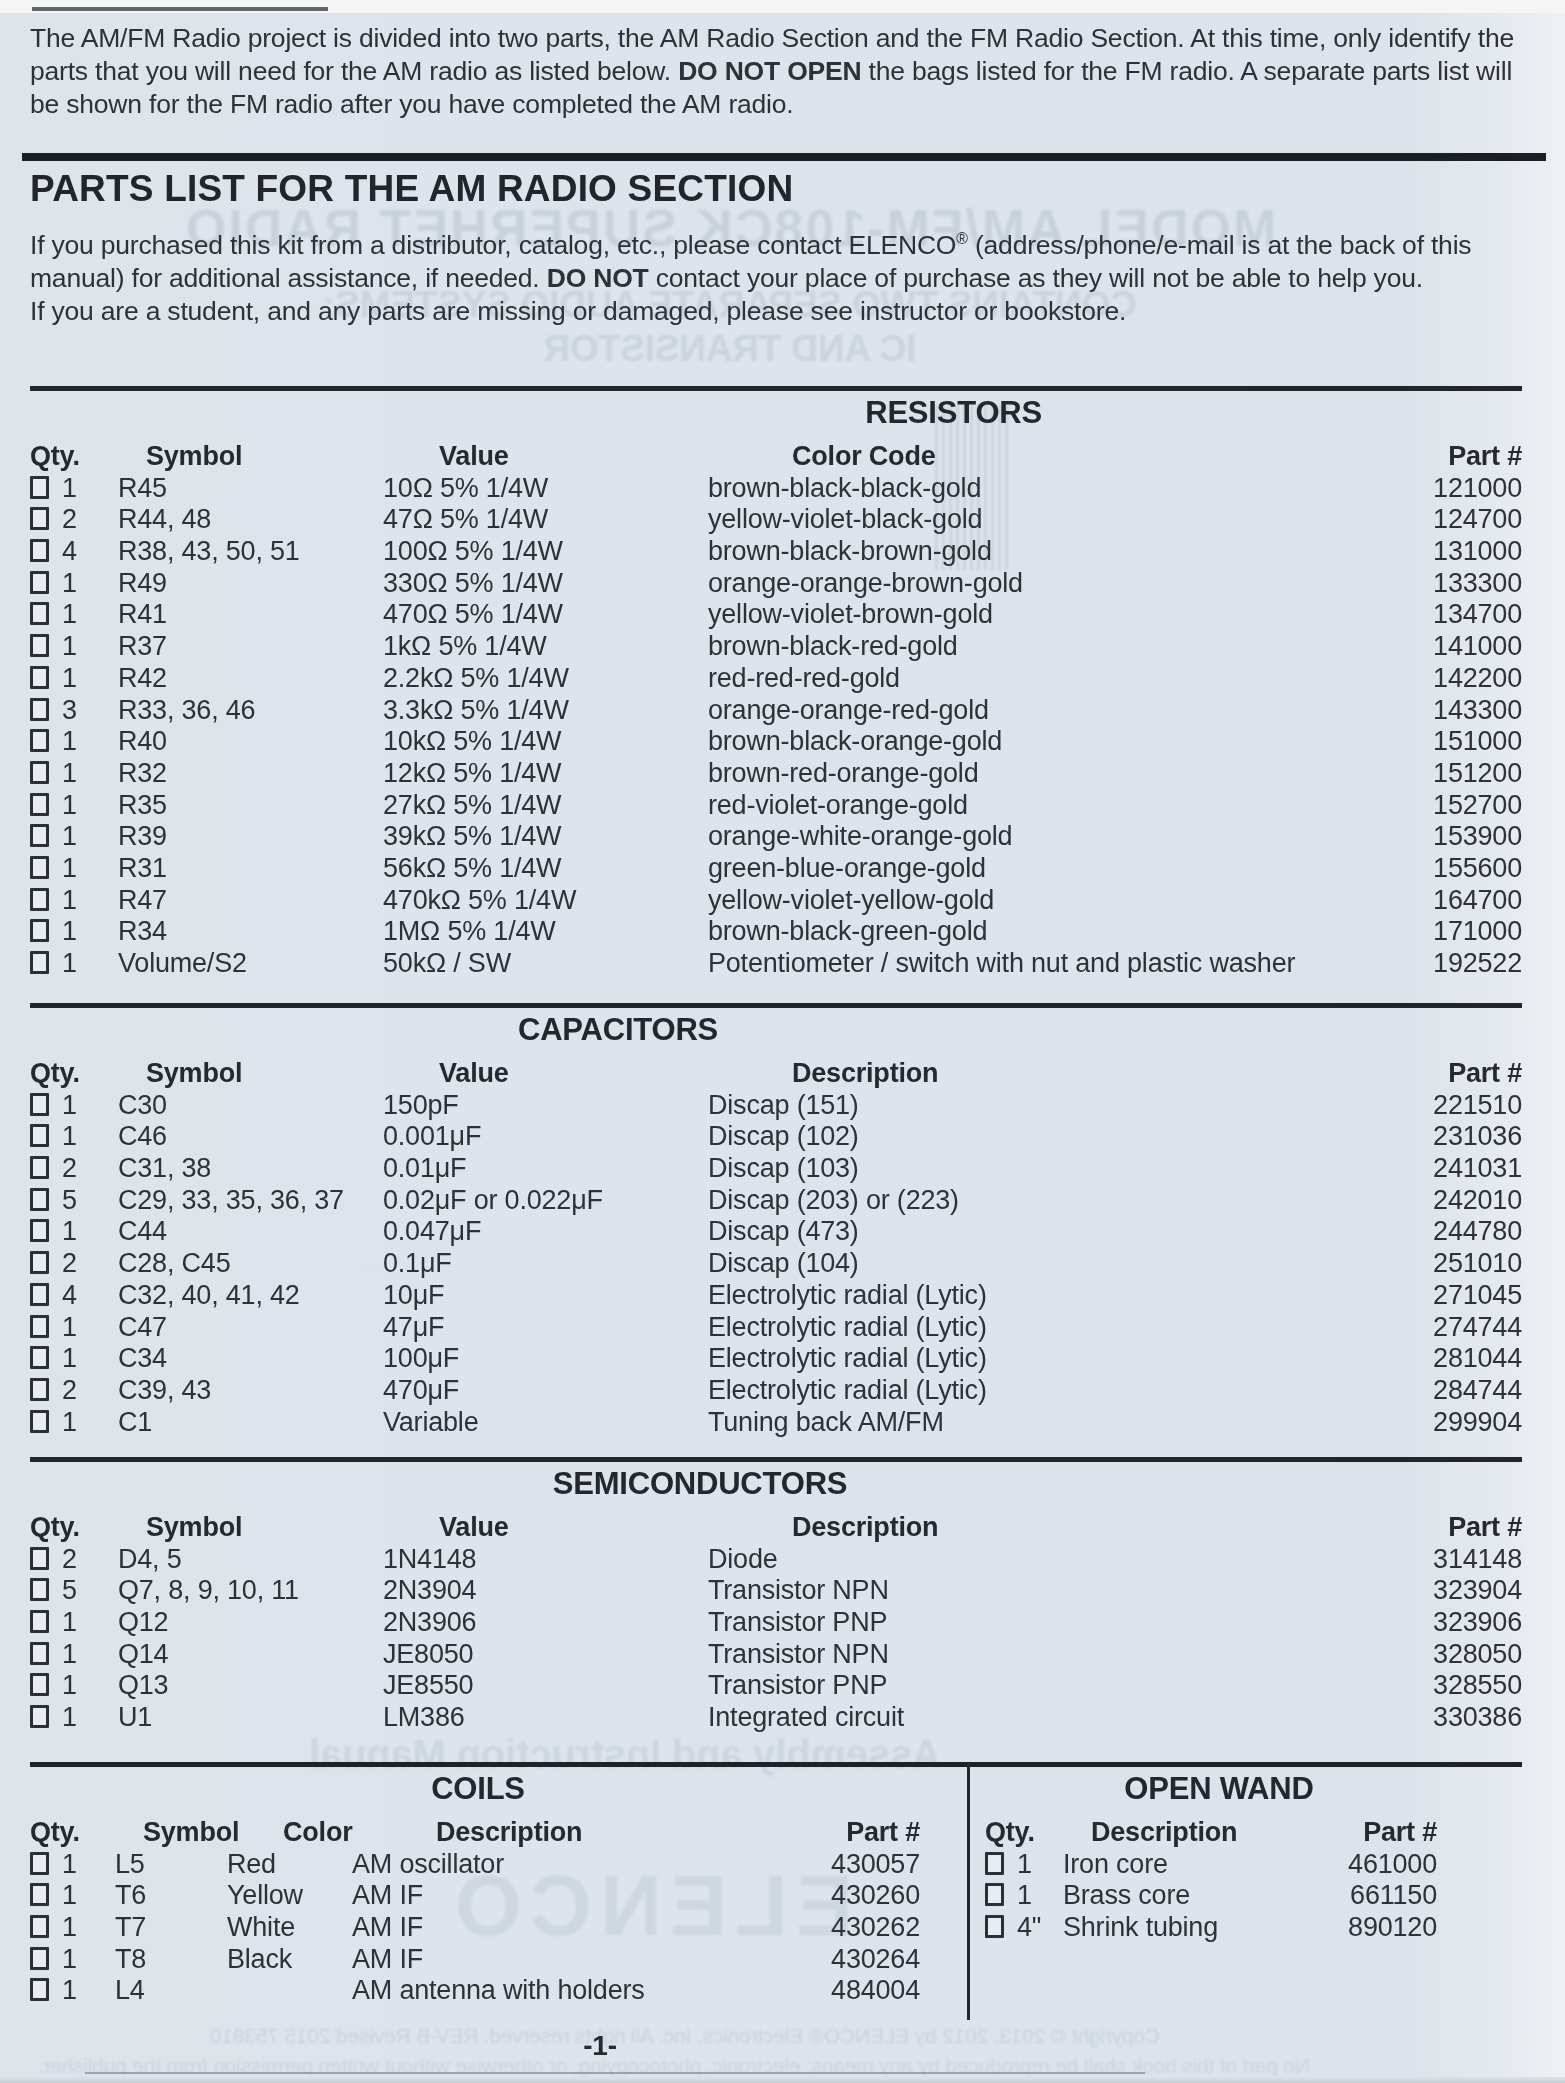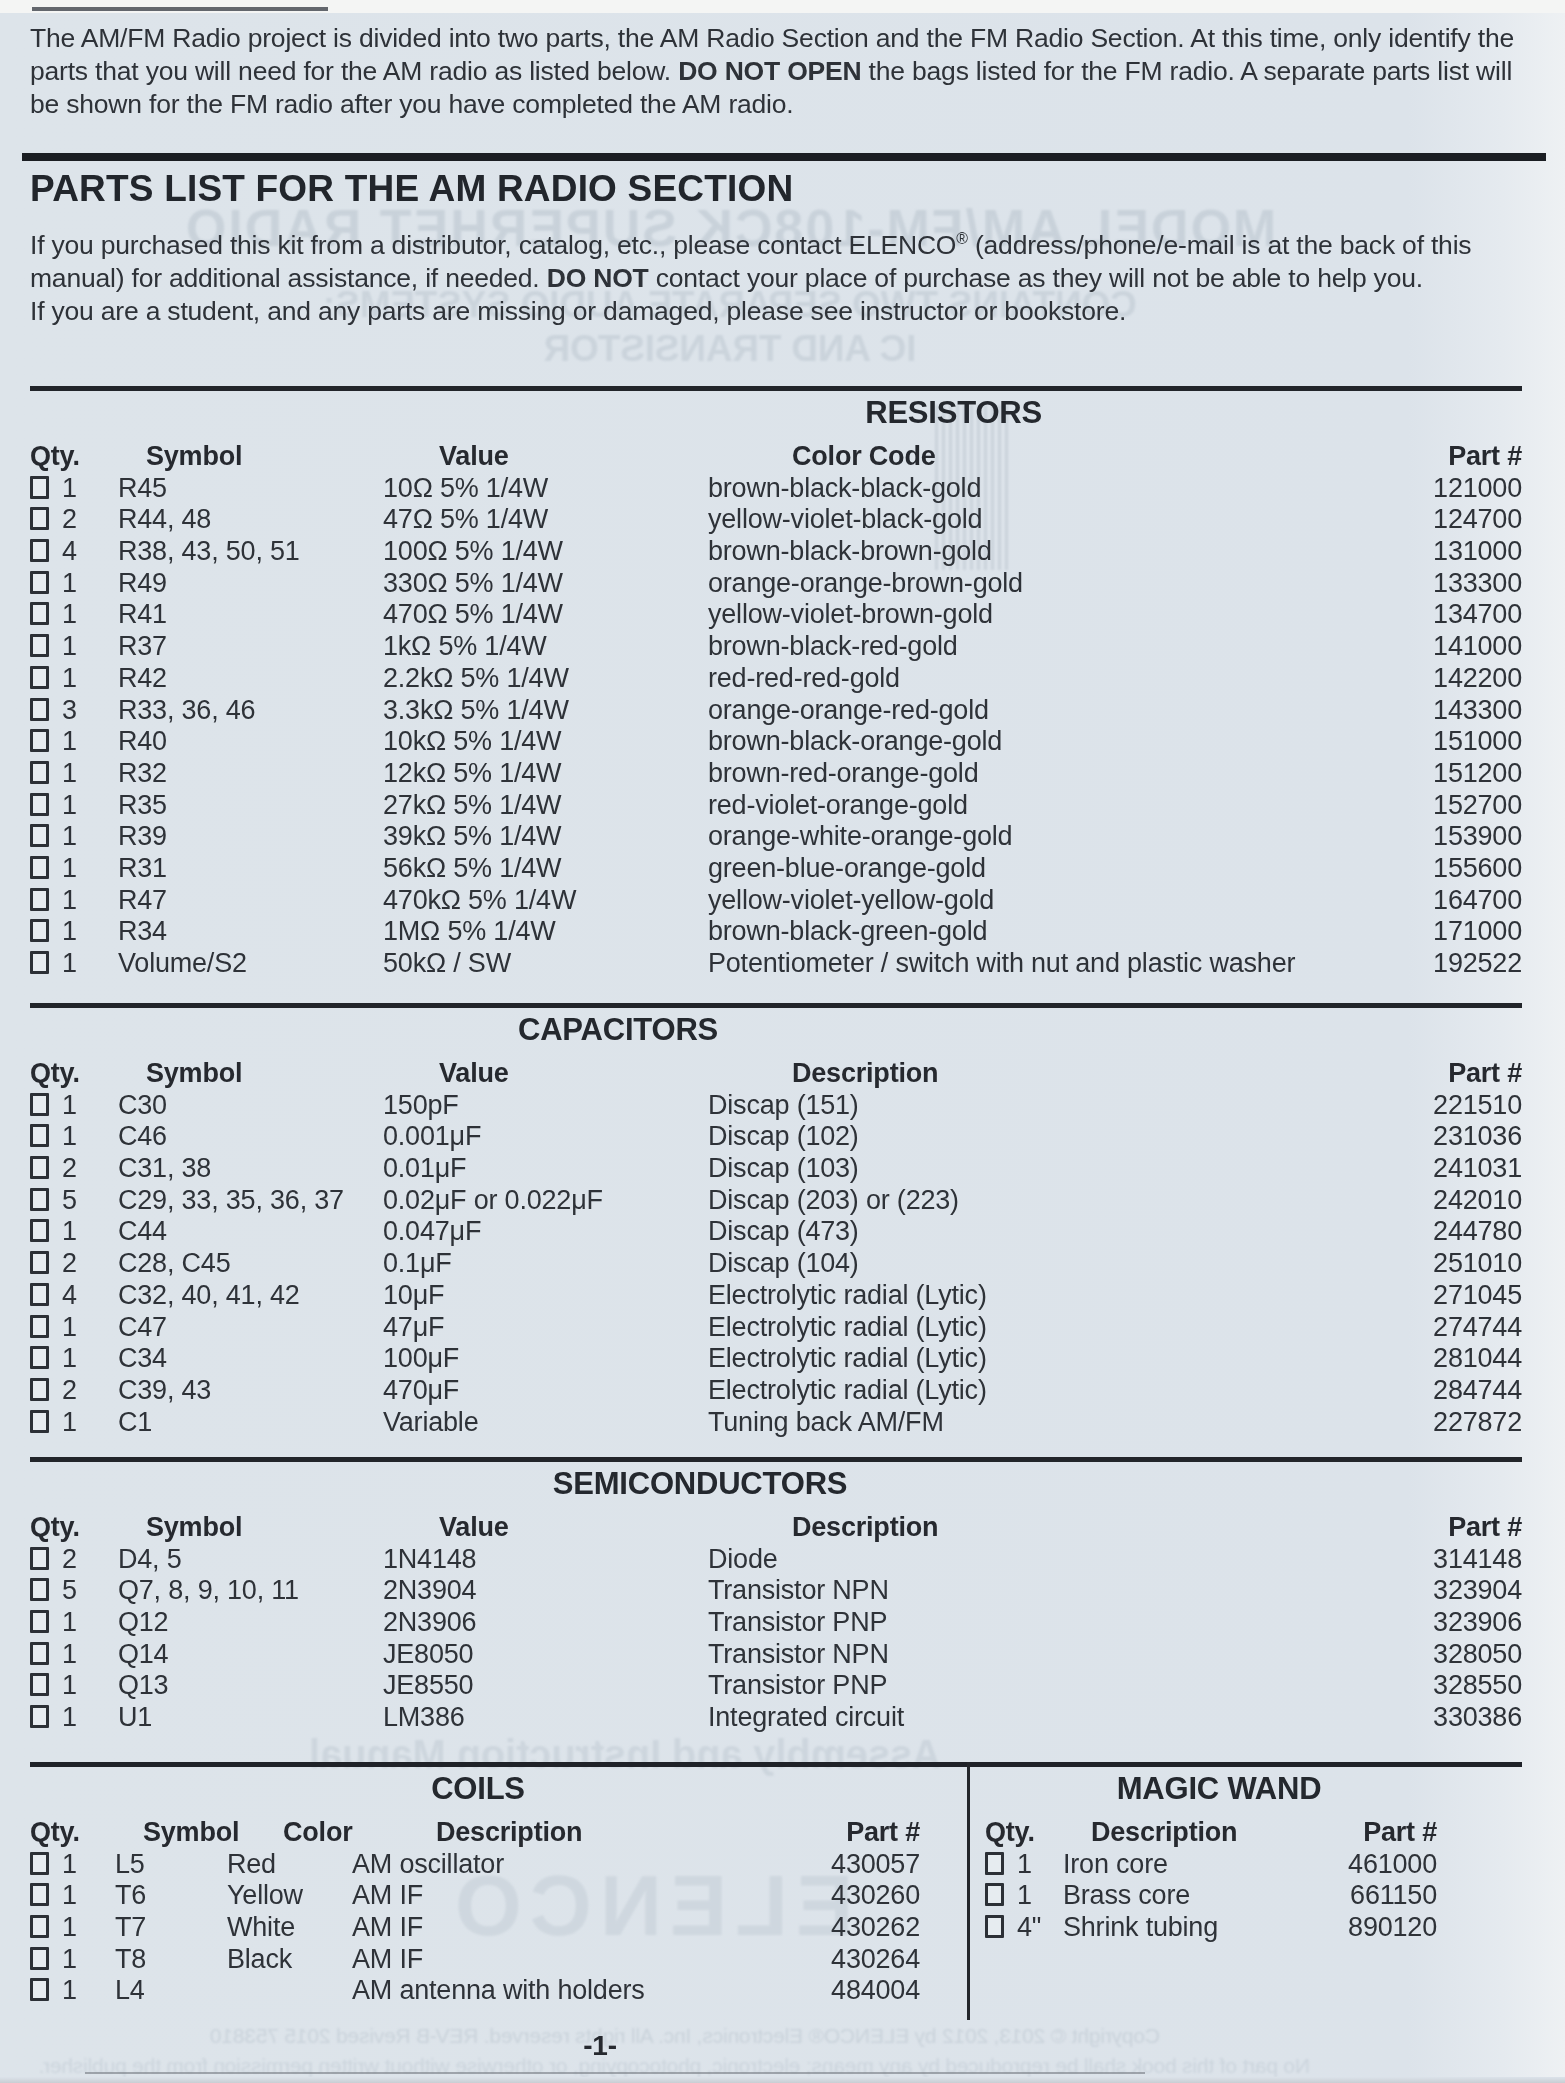--- a/index.html
+++ b/index.html
@@ -291,21 +291,21 @@
           <div class="cell">C39, 43</div>
           <div class="cell">470μF</div>
           <div class="cell">Electrolytic radial (Lytic)</div>
           <div class="cell right">284744</div>
         </div>
         <div class="row g-main">
           <div class="cell"><span class="cbx"></span>1</div>
           <div class="cell">C1</div>
           <div class="cell">Variable</div>
           <div class="cell">Tuning back AM/FM</div>
-          <div class="cell right">227872</div>
+          <div class="cell right">299904</div>
         </div>
       </div>
   </div>
 
   <div class="section" style="top:1457px;width:1492px;">
     <div class="sec-rule"></div>
     <div class="sec-title" style="margin-left:370px;">SEMICONDUCTORS</div>
     <div class="tbl">
         <div class="row head g-main">
           <div class="cell">Qty.</div>
@@ -404,21 +404,21 @@
           <div class="cell"><span class="cbx"></span>1</div>
           <div class="cell">L4</div>
           <div class="cell"></div>
           <div class="cell">AM antenna with holders</div>
           <div class="cell right">484004</div>
         </div>
       </div>
   </div>
 
   <div class="section" style="top:1767px;left:985px;width:452px;">
-    <div class="sec-title" style="width:452px;margin-left:8px;">MAGIC WAND</div>
+    <div class="sec-title" style="width:452px;margin-left:8px;">OPEN WAND</div>
     <div class="tbl">
         <div class="row head g-mw">
           <div class="cell">Qty.</div>
           <div class="cell">Description</div>
           <div class="cell right">Part #</div>
         </div>
         <div class="row g-mw">
           <div class="cell"><span class="cbx"></span>1</div>
           <div class="cell">Iron core</div>
           <div class="cell right">461000</div>

